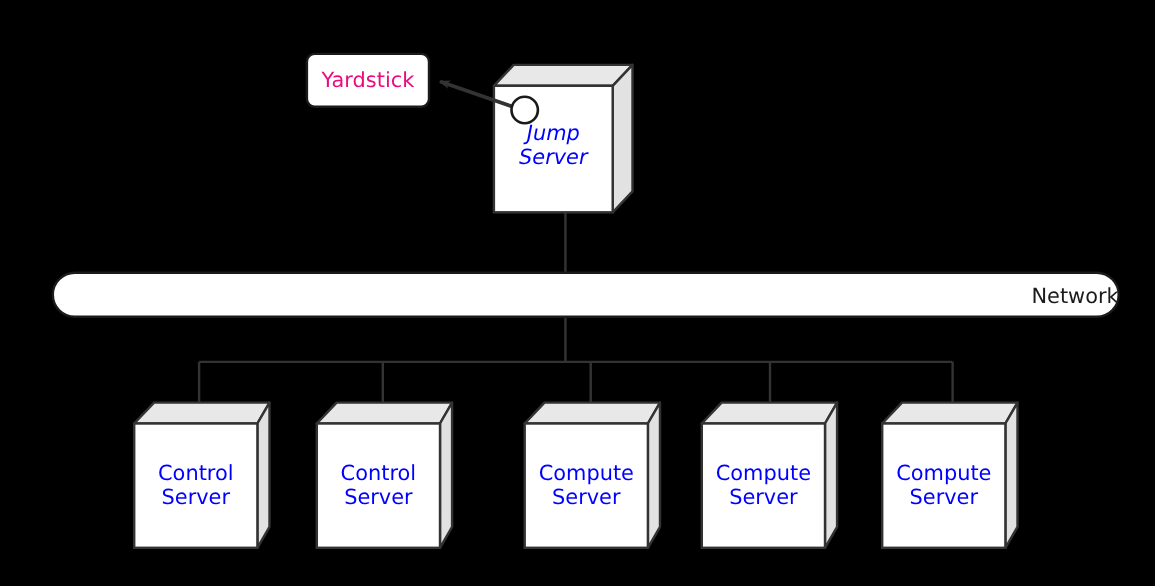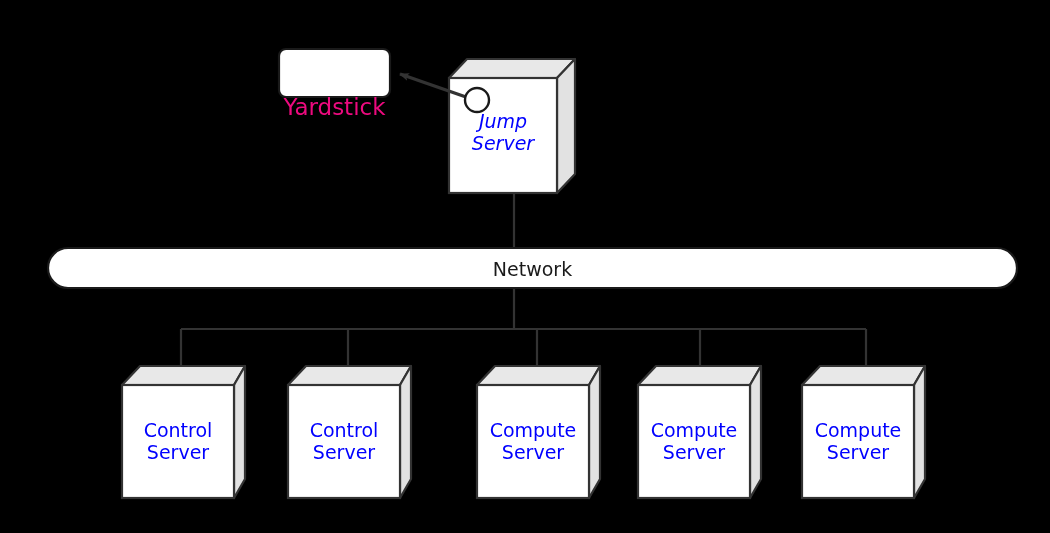--- a/index.html
+++ b/index.html
@@ -30,22 +30,21 @@
     pointer-events: none;
     white-space: pre-line;
     line-height: 1.18;
   }
   .server-label {
     color: #0000FF;
     font-size: 19px;
   }
   .yardstick-label {
     color: #ED0A7F;
-    font-size: 23px;
-    margin-top: 32px;
+    font-size: 19px;
   }
   .network-label {
     color: #1A1A1A;
     font-size: 19px;
   }
 </style>
 </head>
 <body>
 
 <div id="diagram-root">
@@ -111,21 +110,21 @@
       <polygon points="914,385 925,366 925,479 914,498" fill="#E2E2E2" stroke="#333333" stroke-width="2.2" stroke-linejoin="round"></polygon>
       <rect x="802" y="385" width="112" height="113" fill="#FFFFFF" stroke="#333333" stroke-width="2.2"></rect>
     </g>
   </svg>
 
   <div class="node-label yardstick-label" style="left:279px; top:62px; width:111px;">Yardstick</div>
 
   <div class="node-label server-label" style="left:449px; top:110px; width:108px;font-style:italic;">Jump
 Server</div>
 
-  <div class="node-label network-label" style="left:48px; top:258px; width:969px;">Network</div>
+  <div class="node-label network-label" style="left:48px; top:258px; width:969px;text-align:right;">Network</div>
 
   <div class="node-label server-label" style="left:122px; top:419px; width:112px;">Control
 Server</div>
 
   <div class="node-label server-label" style="left:288px; top:419px; width:112px;">Control
 Server</div>
 
   <div class="node-label server-label" style="left:477px; top:419px; width:112px;">Compute
 Server</div>
 

